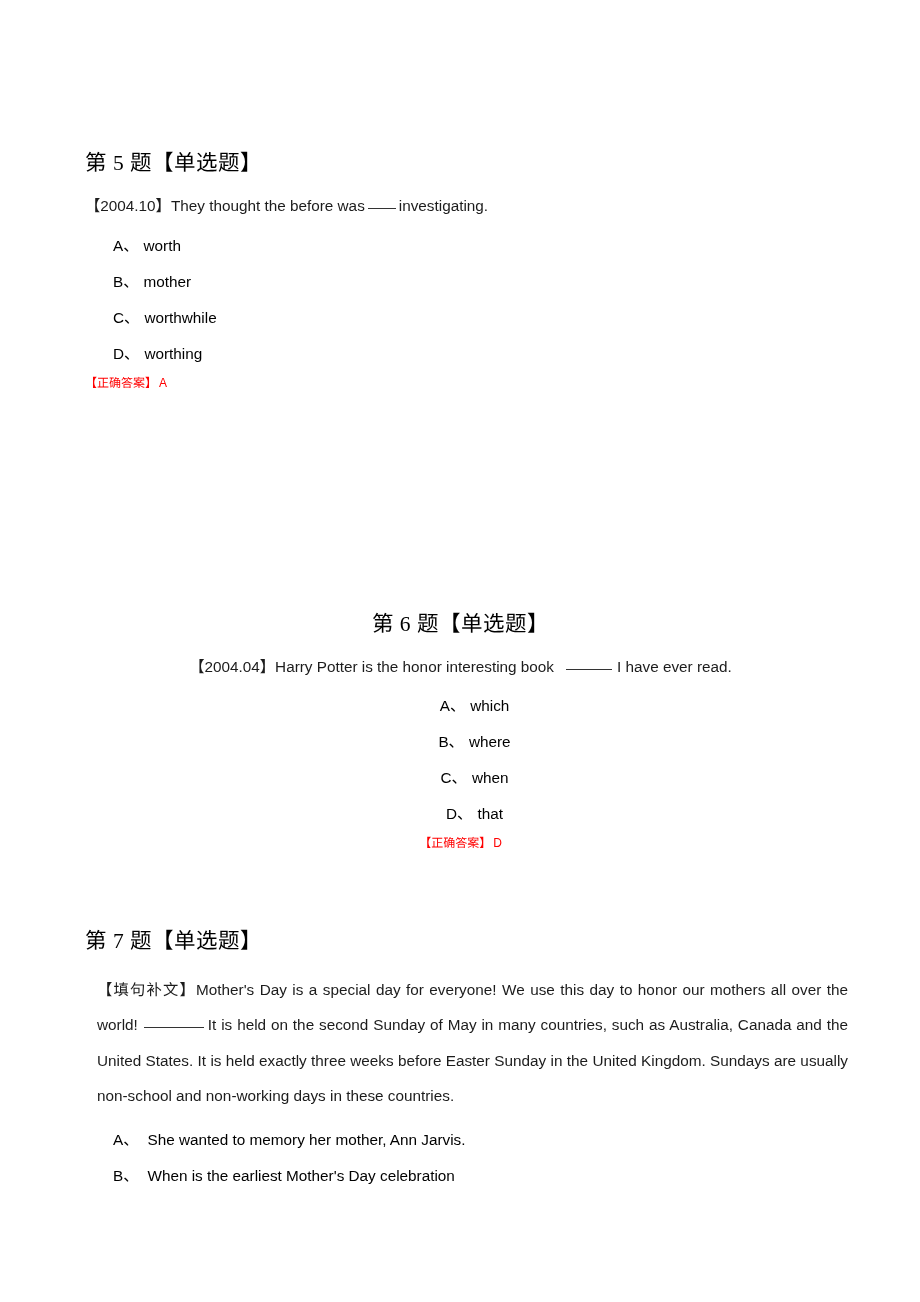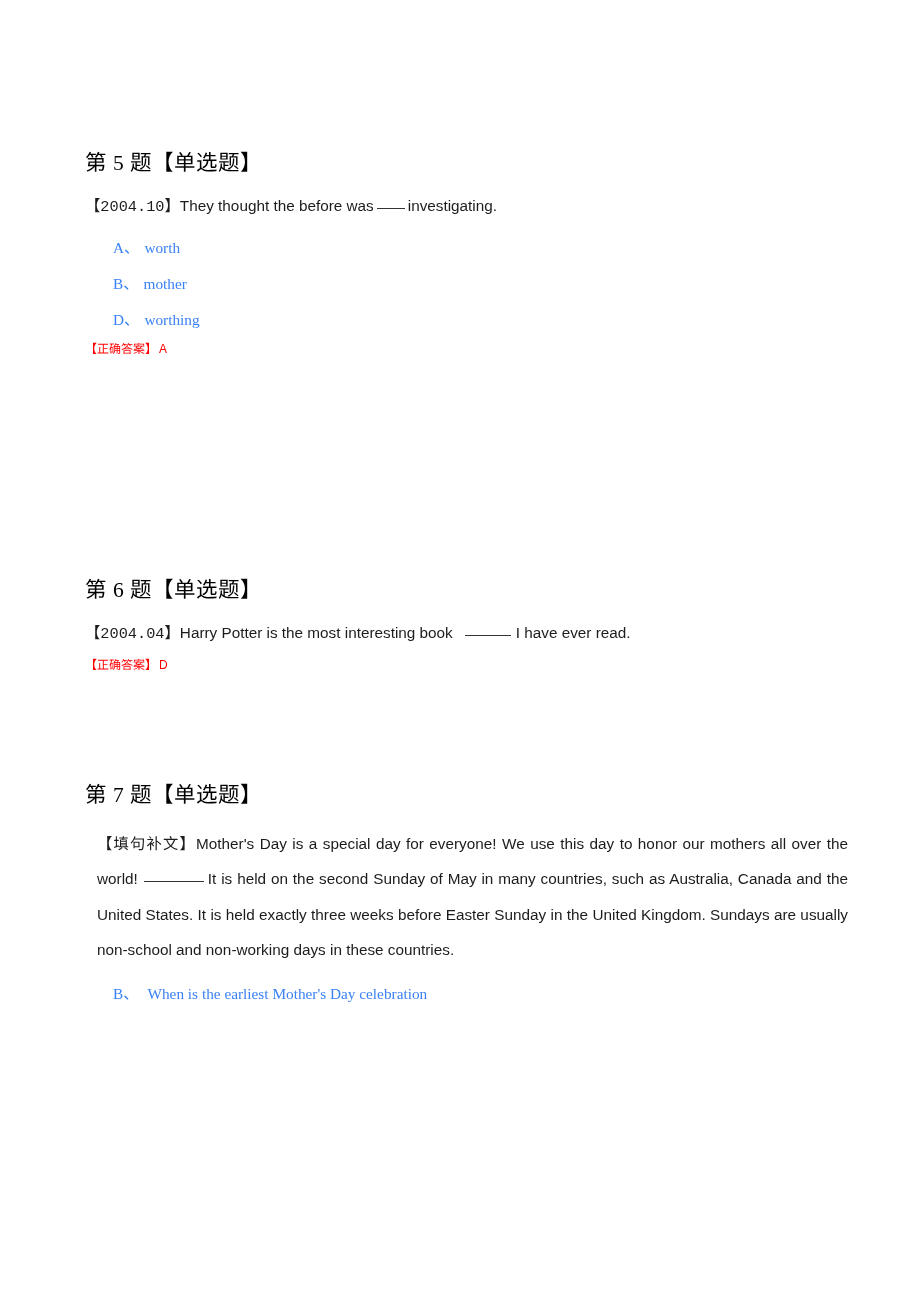--- a/index.html
+++ b/index.html
@@ -32,21 +32,21 @@
     left: 85px;
     top: 150px;
     width: 751px;
   }
 
   
   .question-block {
     position: relative;
   }
   .q-gap-5 { margin-bottom: 218px; }
-  .q-gap-6 { margin-bottom: 106px; }
+  .q-gap-6 { margin-bottom: 74px; text-align: center; }
 
   
   .q-heading {
     font-family: "Liberation Serif", "DejaVu Serif", serif;
     font-weight: normal;
     font-size: 21.5px;
     line-height: 1.3;
     letter-spacing: 0.5px;
     color: #000000;
     margin: 0 0 16px 0;
@@ -54,21 +54,21 @@
   }
 
   
   .q-stem {
     font-size: 15.3px;
     line-height: 1.55;
     color: #1c1c1c;
     margin: 0 0 10px 0;
   }
   .q-stem .tag {
-    font-family: Liberation Mono, monospace;
+    font-family: Liberation Sans, sans-serif;
   }
   .blank-line {
     display: inline-block;
     border-bottom: 1.3px solid #333333;
     vertical-align: 2px;
     height: 11px;
   }
   .blank-short { width: 28px; margin: 0 3px; }
   .blank-mid   { width: 46px; margin: 0 5px 0 12px; }
   .blank-long  { width: 60px; margin: 0 4px 0 6px; }
@@ -86,24 +86,23 @@
 
   
   .options {
     list-style: none;
     margin: 0;
     padding: 0;
   }
   .option {
     font-size: 15.3px;
     line-height: 36px;
-    color: #3b82f6;
+    color: #000000;
     padding-left: 28px;
     white-space: nowrap;
-    font-family: Liberation Serif, serif;
   }
   .option .opt-key {
     display: inline;
   }
   .option .opt-sep {
     display: inline;
     padding: 0 1px 0 0;
   }
   .option .opt-text {
     display: inline;
@@ -139,47 +138,55 @@
     <section class="question-block q-gap-5">
       <h2 class="q-heading"><span>第 5 题【单选题】</span></h2>
 
       <p class="q-stem">
         <span class="tag">【2004.10】</span><span>They thought the before was</span><span class="blank-line blank-short"></span><span>investigating.</span>
       </p>
 
       <ul class="options">
         <li class="option"><span class="opt-key">A</span><span class="opt-sep">、</span><span class="opt-text">worth</span></li>
         <li class="option"><span class="opt-key">B</span><span class="opt-sep">、</span><span class="opt-text">mother</span></li>
+        <li class="option"><span class="opt-key">C</span><span class="opt-sep">、</span><span class="opt-text">worthwhile</span></li>
         <li class="option"><span class="opt-key">D</span><span class="opt-sep">、</span><span class="opt-text">worthing</span></li>
       </ul>
 
       <p class="answer-row">
         <span class="answer-label">【正确答案】</span><span class="answer-value">A</span>
       </p>
     </section>
 
     <section class="question-block q-gap-6">
       <h2 class="q-heading"><span>第 6 题【单选题】</span></h2>
 
       <p class="q-stem">
-        <span class="tag">【2004.04】</span><span>Harry Potter is the most interesting book</span><span class="blank-line blank-mid"></span><span>I have ever read.</span>
+        <span class="tag">【2004.04】</span><span>Harry Potter is the honor interesting book</span><span class="blank-line blank-mid"></span><span>I have ever read.</span>
       </p>
 
+      <ul class="options">
+        <li class="option"><span class="opt-key">A</span><span class="opt-sep">、</span><span class="opt-text">which</span></li>
+        <li class="option"><span class="opt-key">B</span><span class="opt-sep">、</span><span class="opt-text">where</span></li>
+        <li class="option"><span class="opt-key">C</span><span class="opt-sep">、</span><span class="opt-text">when</span></li>
+        <li class="option"><span class="opt-key">D</span><span class="opt-sep">、</span><span class="opt-text">that</span></li>
+      </ul>
 
       <p class="answer-row">
         <span class="answer-label">【正确答案】</span><span class="answer-value">D</span>
       </p>
     </section>
 
     <section class="question-block">
       <h2 class="q-heading"><span>第 7 题【单选题】</span></h2>
 
       <p class="q-passage">
         <span class="tag">【填句补文】</span><span>Mother's Day is a special day for everyone! We use this day to honor our mothers all over the world!</span><span class="blank-line blank-long"></span><span>It is held on the second Sunday of May in many countries, such as Australia, Canada and the United States. It is held exactly three weeks before Easter Sunday in the United Kingdom. Sundays are usually non-school and non-working days in these countries.</span>
       </p>
 
       <ul class="options">
+        <li class="option option-wide"><span class="opt-key">A</span><span class="opt-sep">、</span><span class="opt-text">She wanted to memory her mother, Ann Jarvis.</span></li>
         <li class="option option-wide"><span class="opt-key">B</span><span class="opt-sep">、</span><span class="opt-text">When is the earliest Mother's Day celebration</span></li>
       </ul>
     </section>
 
   </div>
 </div>
 
 </body></html>

